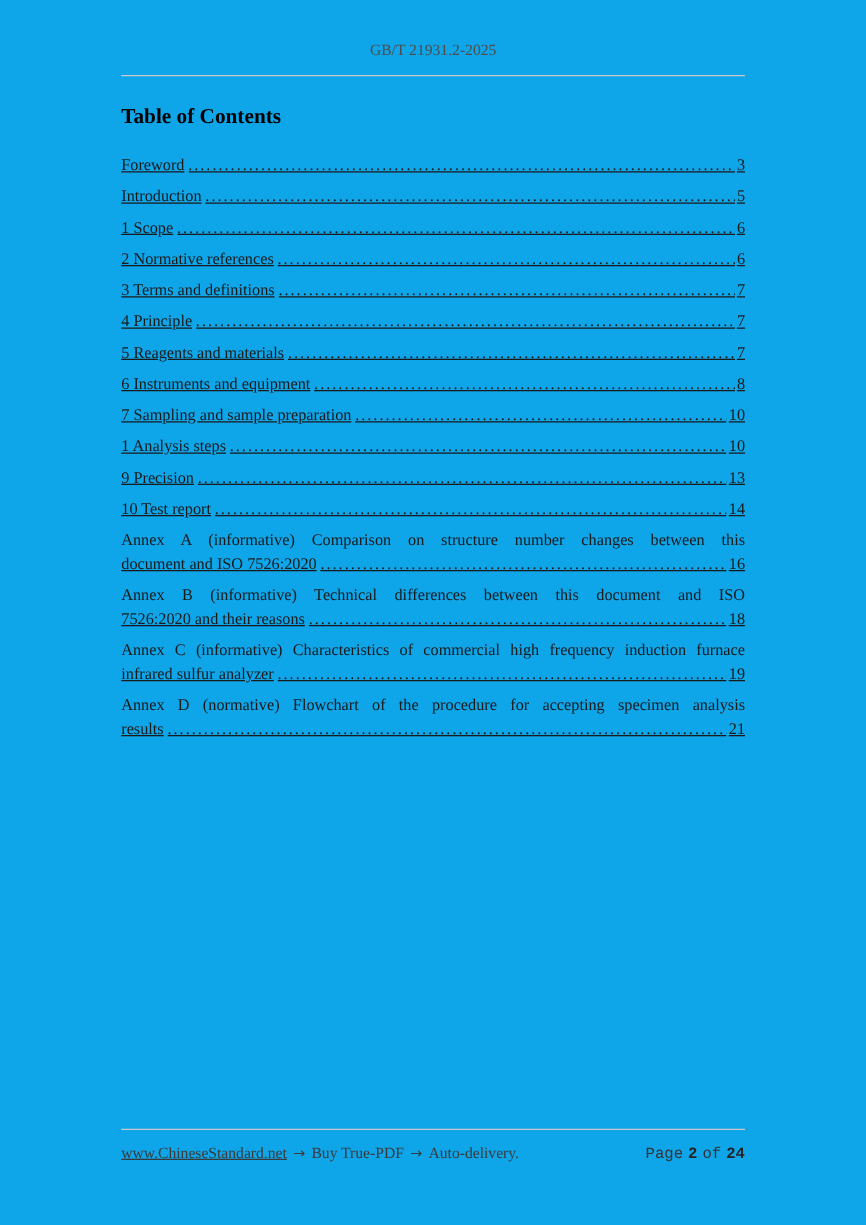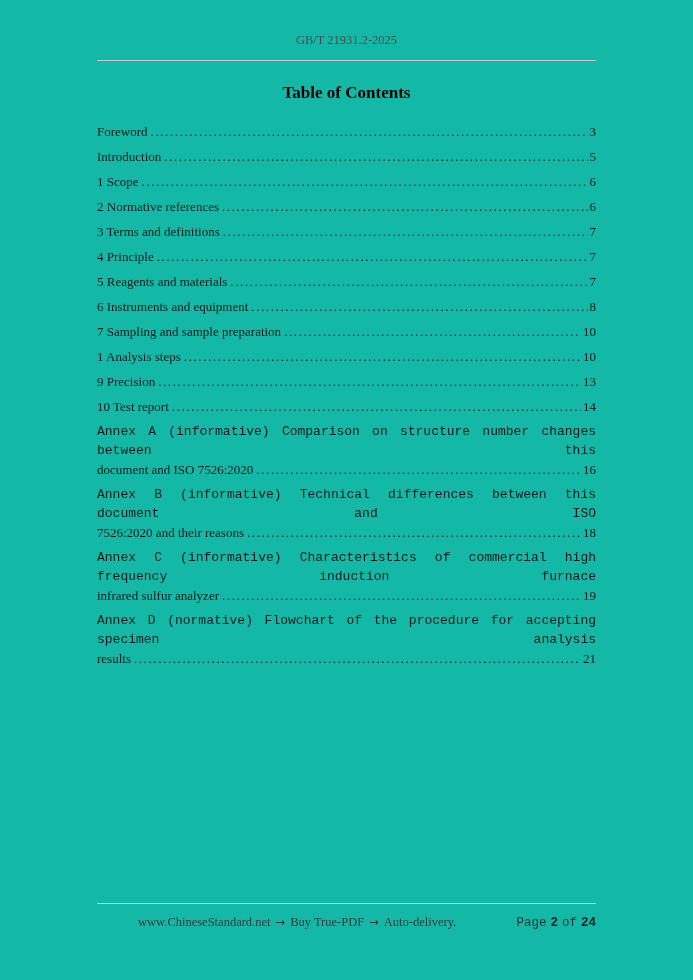--- a/index.html
+++ b/index.html
@@ -5,21 +5,21 @@
   html, body {
     margin: 0;
     padding: 0;
     background: #ffffff;
   }
   .page {
     position: relative;
     width: 693px;
     height: 980px;
     margin: 0 auto;
-    background: #14b8a6;
+    background: #0ea5e9;
     font-family: "Liberation Serif", serif;
     color: #1a1a1a;
     overflow: hidden;
   }
 
   
   .header {
     margin: 0 97px;
     padding-top: 33px;
     padding-bottom: 12px;
@@ -33,42 +33,42 @@
     border-top: 1px solid #c9c9c9;
     height: 0;
   }
 
   
   .content {
     margin: 0 97px;
     padding-top: 22px;
   }
   .toc-title {
-    text-align: center;
+    text-align: left;
     font-size: 17px;
     font-weight: bold;
     color: #000000;
     margin: 0 0 19px 0;
     font-family: Liberation Serif, serif;
   }
   .toc-list {
     font-size: 13px;
     line-height: 19px;
   }
   .toc-entry {
     margin-bottom: 6px;
   }
   .toc-wrap-line {
     text-align: justify;
     text-align-last: justify;
-    font-family: Liberation Mono, monospace;
   }
   .toc-last-line {
     display: flex;
     align-items: baseline;
+    text-decoration: underline;
   }
   .toc-label {
     white-space: nowrap;
     flex-shrink: 0;
   }
   .dots {
     flex: 1 1 auto;
     overflow: hidden;
     white-space: nowrap;
     margin: 0 2px 0 3px;
@@ -112,23 +112,23 @@
     gap: 5px;
   }
   .footer-right {
     display: inline-flex;
     align-items: baseline;
     gap: 4px;
     color: #333333;
     font-family: Liberation Mono, monospace;
   }
   .footer-site {
+    text-decoration: underline;
     color: #3a3a3a;
     cursor: pointer;
-    margin-left: 41px;
   }
   .arrow-glyph {
     font-family: "DejaVu Sans", sans-serif;
     font-size: 11.5px;
   }
   .footer-right b {
     font-weight: bold;
     color: #222222;
   }
 </style>

